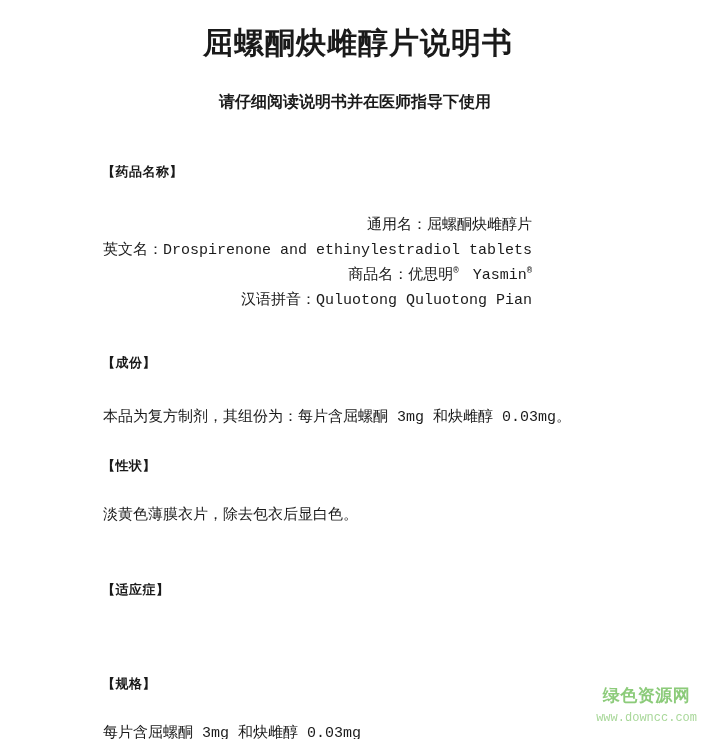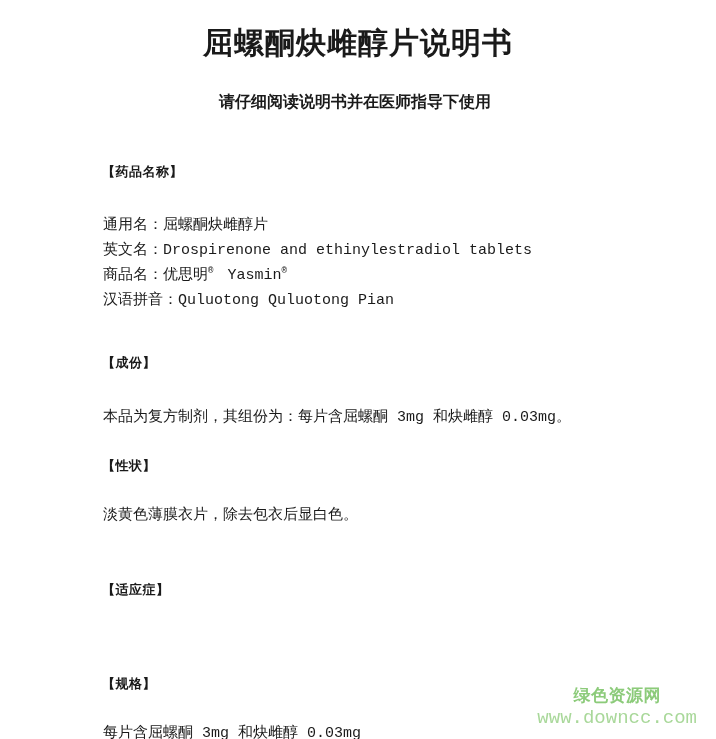--- a/index.html
+++ b/index.html
@@ -43,20 +43,21 @@
     left: 103px;
     right: 60px;
     font-size: 15px;
     line-height: 20px;
   }
   .name-lines {
     position: absolute;
     left: 103px;
     top: 213px;
     font-size: 15px;
+    text-align: right;
   }
   .name-lines p { line-height: 25px; }
   .brand-en { margin-left: 14px; }
   sup {
     font-size: 9px;
     vertical-align: super;
     line-height: 0;
   }
   .h-drugname { top: 163px; }
   .h-composition { top: 354px; }
@@ -75,21 +76,21 @@
     flex-direction: column;
     align-items: center;
   }
   .watermark-name {
     font-size: 17px;
     font-weight: bold;
     line-height: 26px;
     letter-spacing: 0.5px;
   }
   .watermark-url {
-    font-size: 19px;
+    font-size: 12px;
     line-height: 17px;
   }
 </style>
 </head>
 <body>
 
 <div class="page">
 
   <h1 class="doc-title">屈螺酮炔雌醇片说明书</h1>
 

